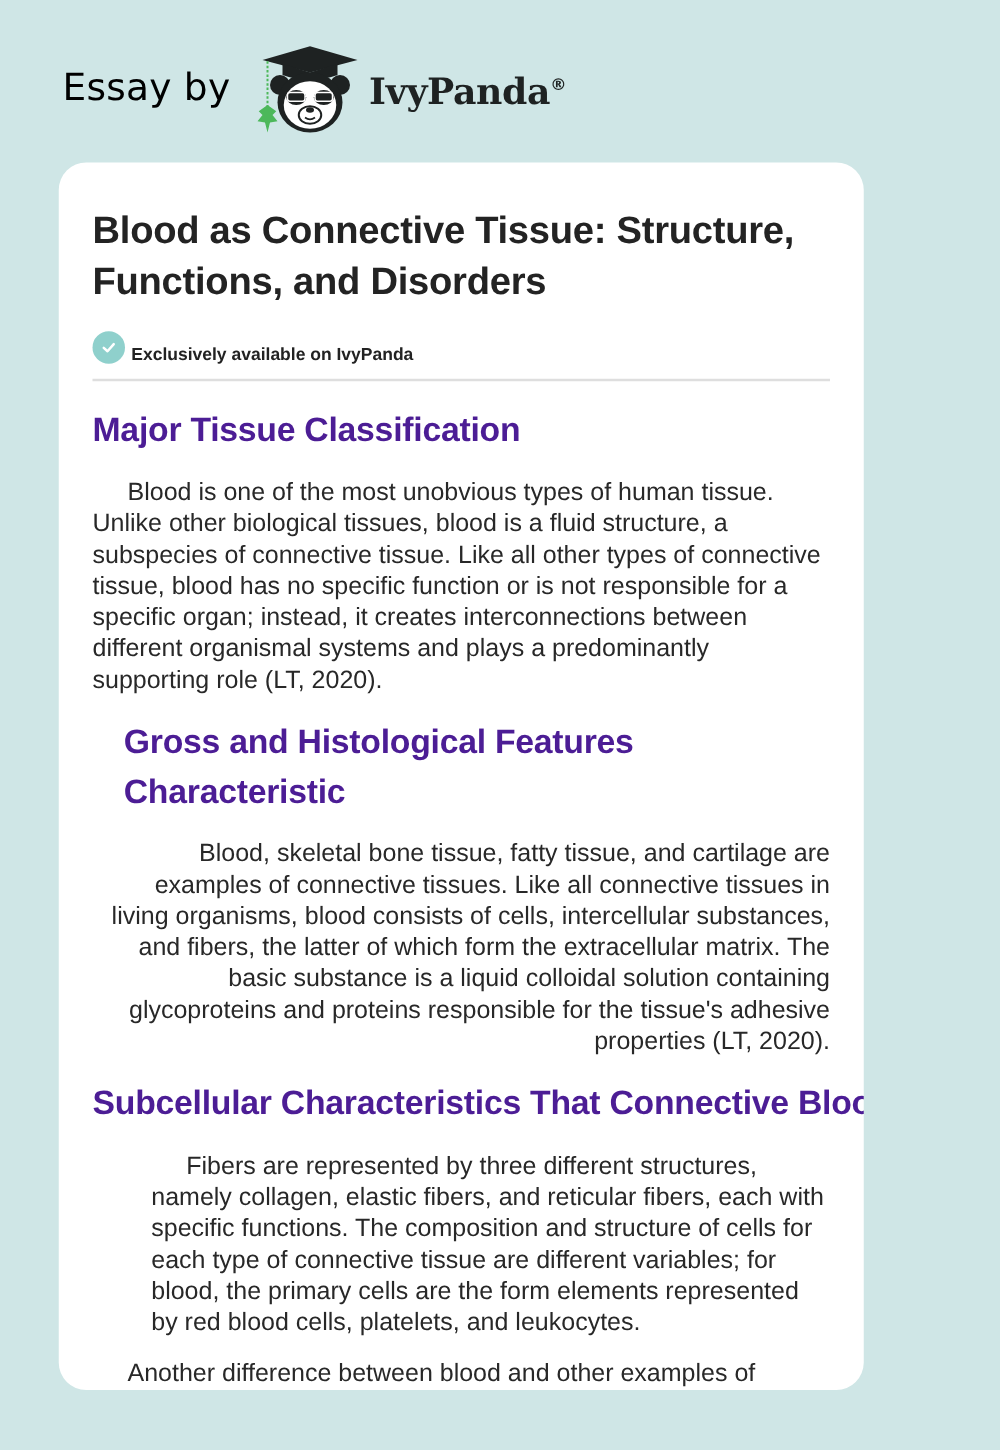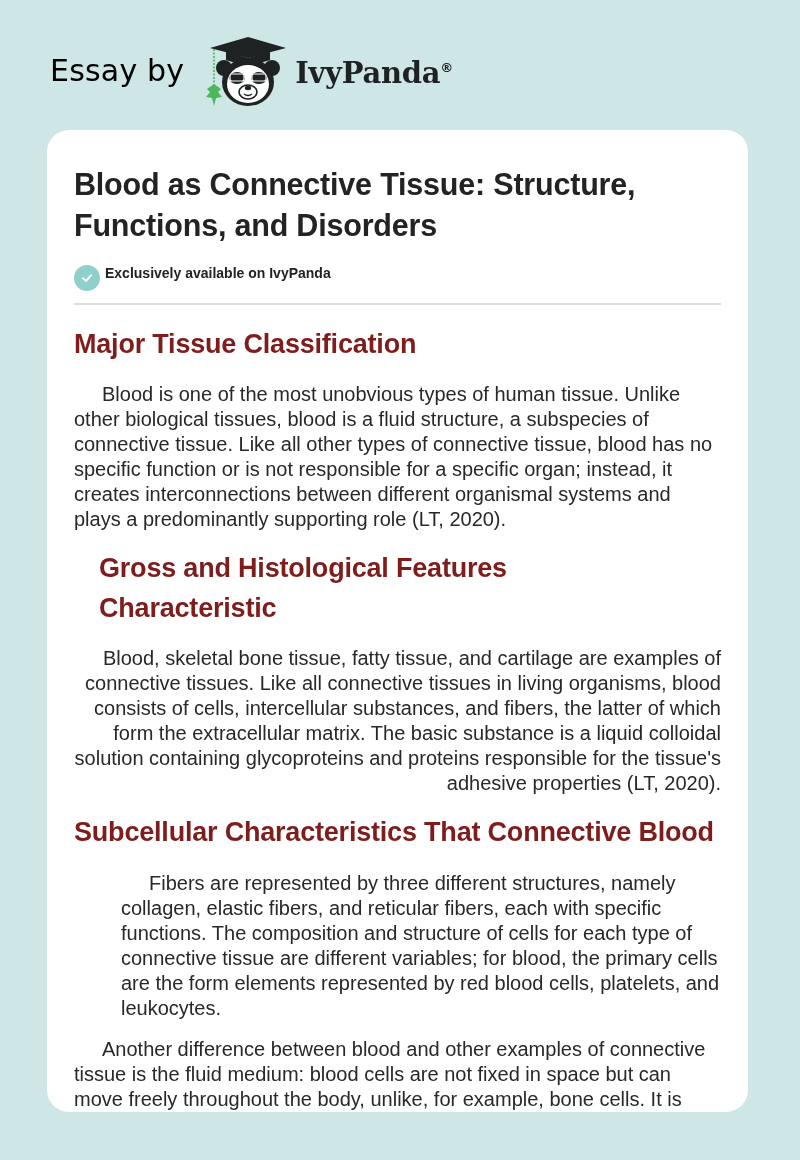--- a/index.html
+++ b/index.html
@@ -40,37 +40,37 @@
     .brand-reg {
       font-size: 13px;
       vertical-align: super;
       font-family: "DejaVu Sans", sans-serif;
       font-weight: bold;
     }
     .card {
       position: absolute;
       left: 47px;
       top: 130px;
-      width: 701px;
+      width: 644px;
       height: 982px;
       background: #ffffff;
       border-radius: 22px;
       padding: 34px 27px 0 27px;
       overflow: hidden;
     }
     .title {
       font-size: 30.5px;
       font-weight: bold;
       line-height: 41px;
       color: #232323;
       letter-spacing: -0.2px;
     }
     .badge {
       display: flex;
-      align-items: flex-start;
+      align-items: flex-end;
       margin-top: 19px;
       height: 26px;
     }
     .badge-icon {
       width: 26px;
       height: 26px;
       border-radius: 50%;
       background: #8fd0cc;
       display: flex;
       align-items: center;
@@ -84,21 +84,21 @@
     }
     .divider {
       height: 2px;
       background: #dedede;
       margin-top: 12px;
     }
     .section-heading {
       font-size: 27px;
       font-weight: bold;
       line-height: 40px;
-      color: #7f1d1d;
+      color: #4c1d95;
       letter-spacing: -0.2px;
     }
     .para {
       font-size: 20px;
       line-height: 25px;
       color: #282828;
       text-indent: 28px;
     }
     .h1 { margin-top: 19px; }
     .p1 { margin-top: 18px; }

